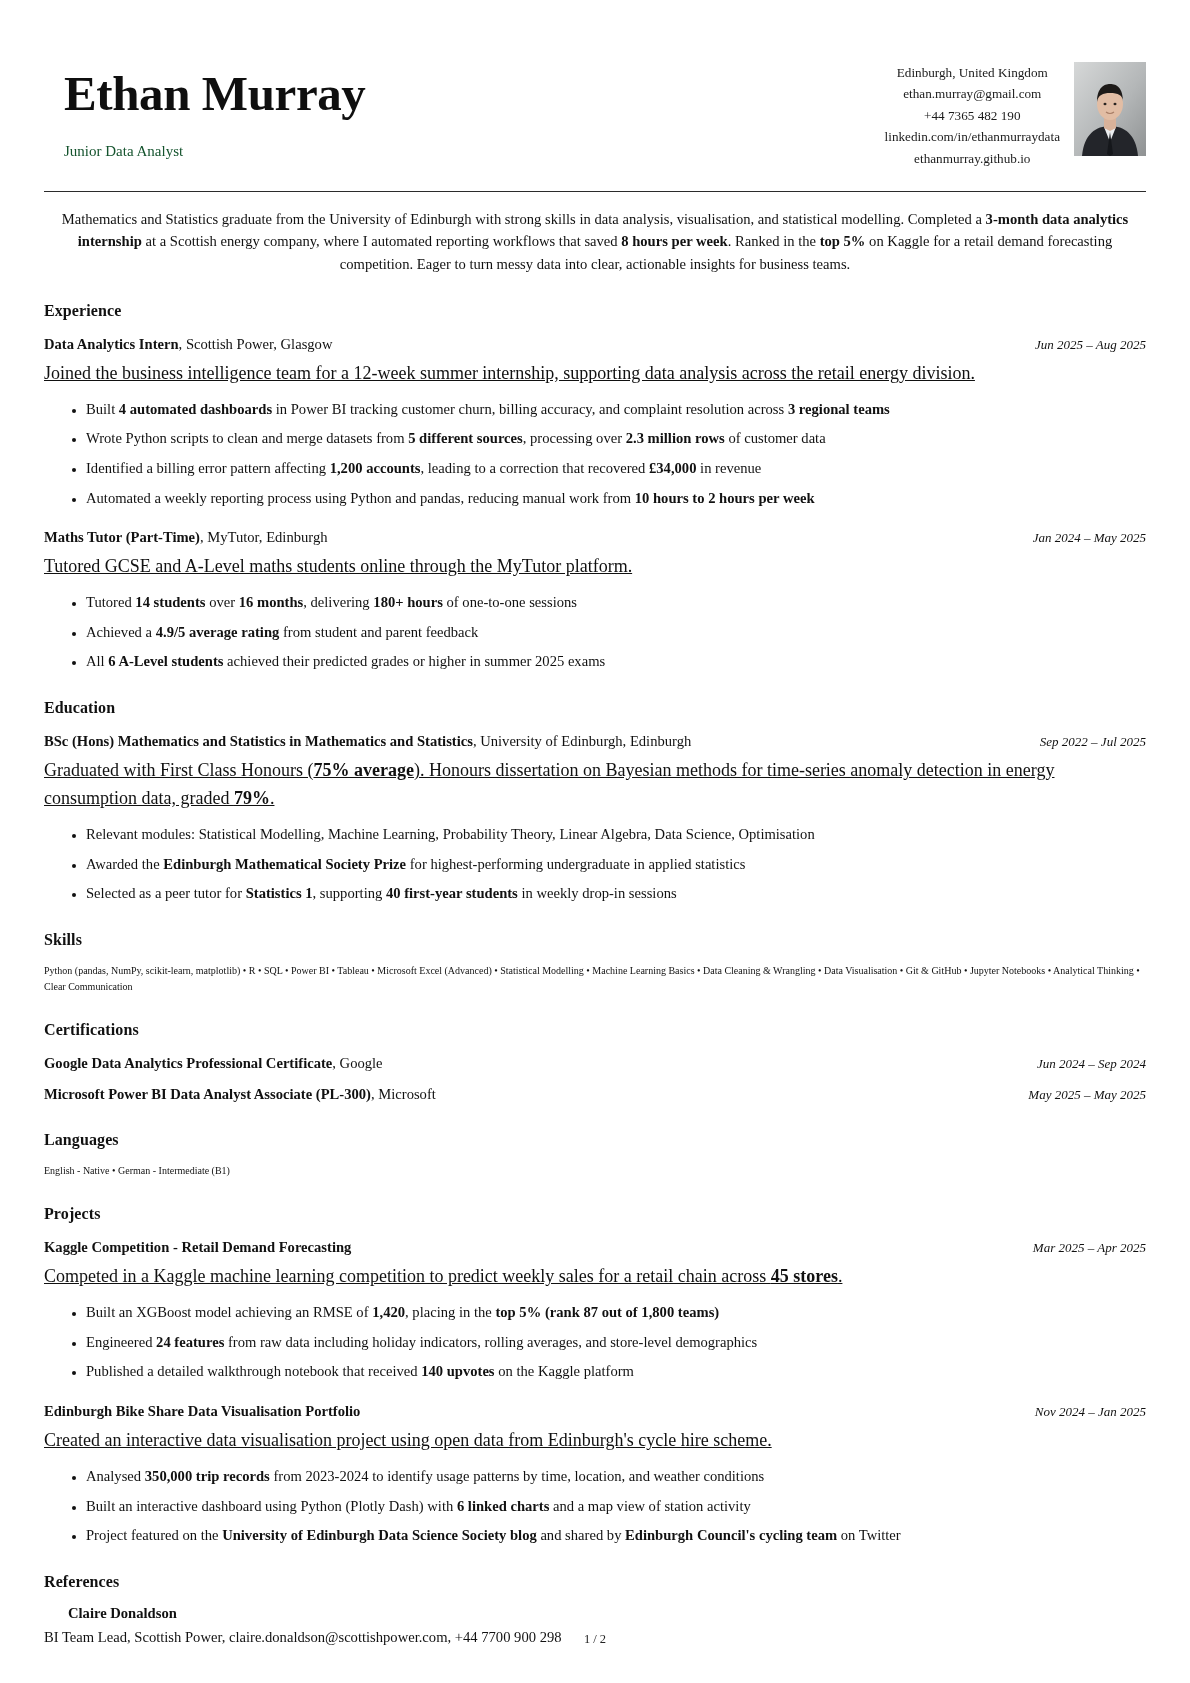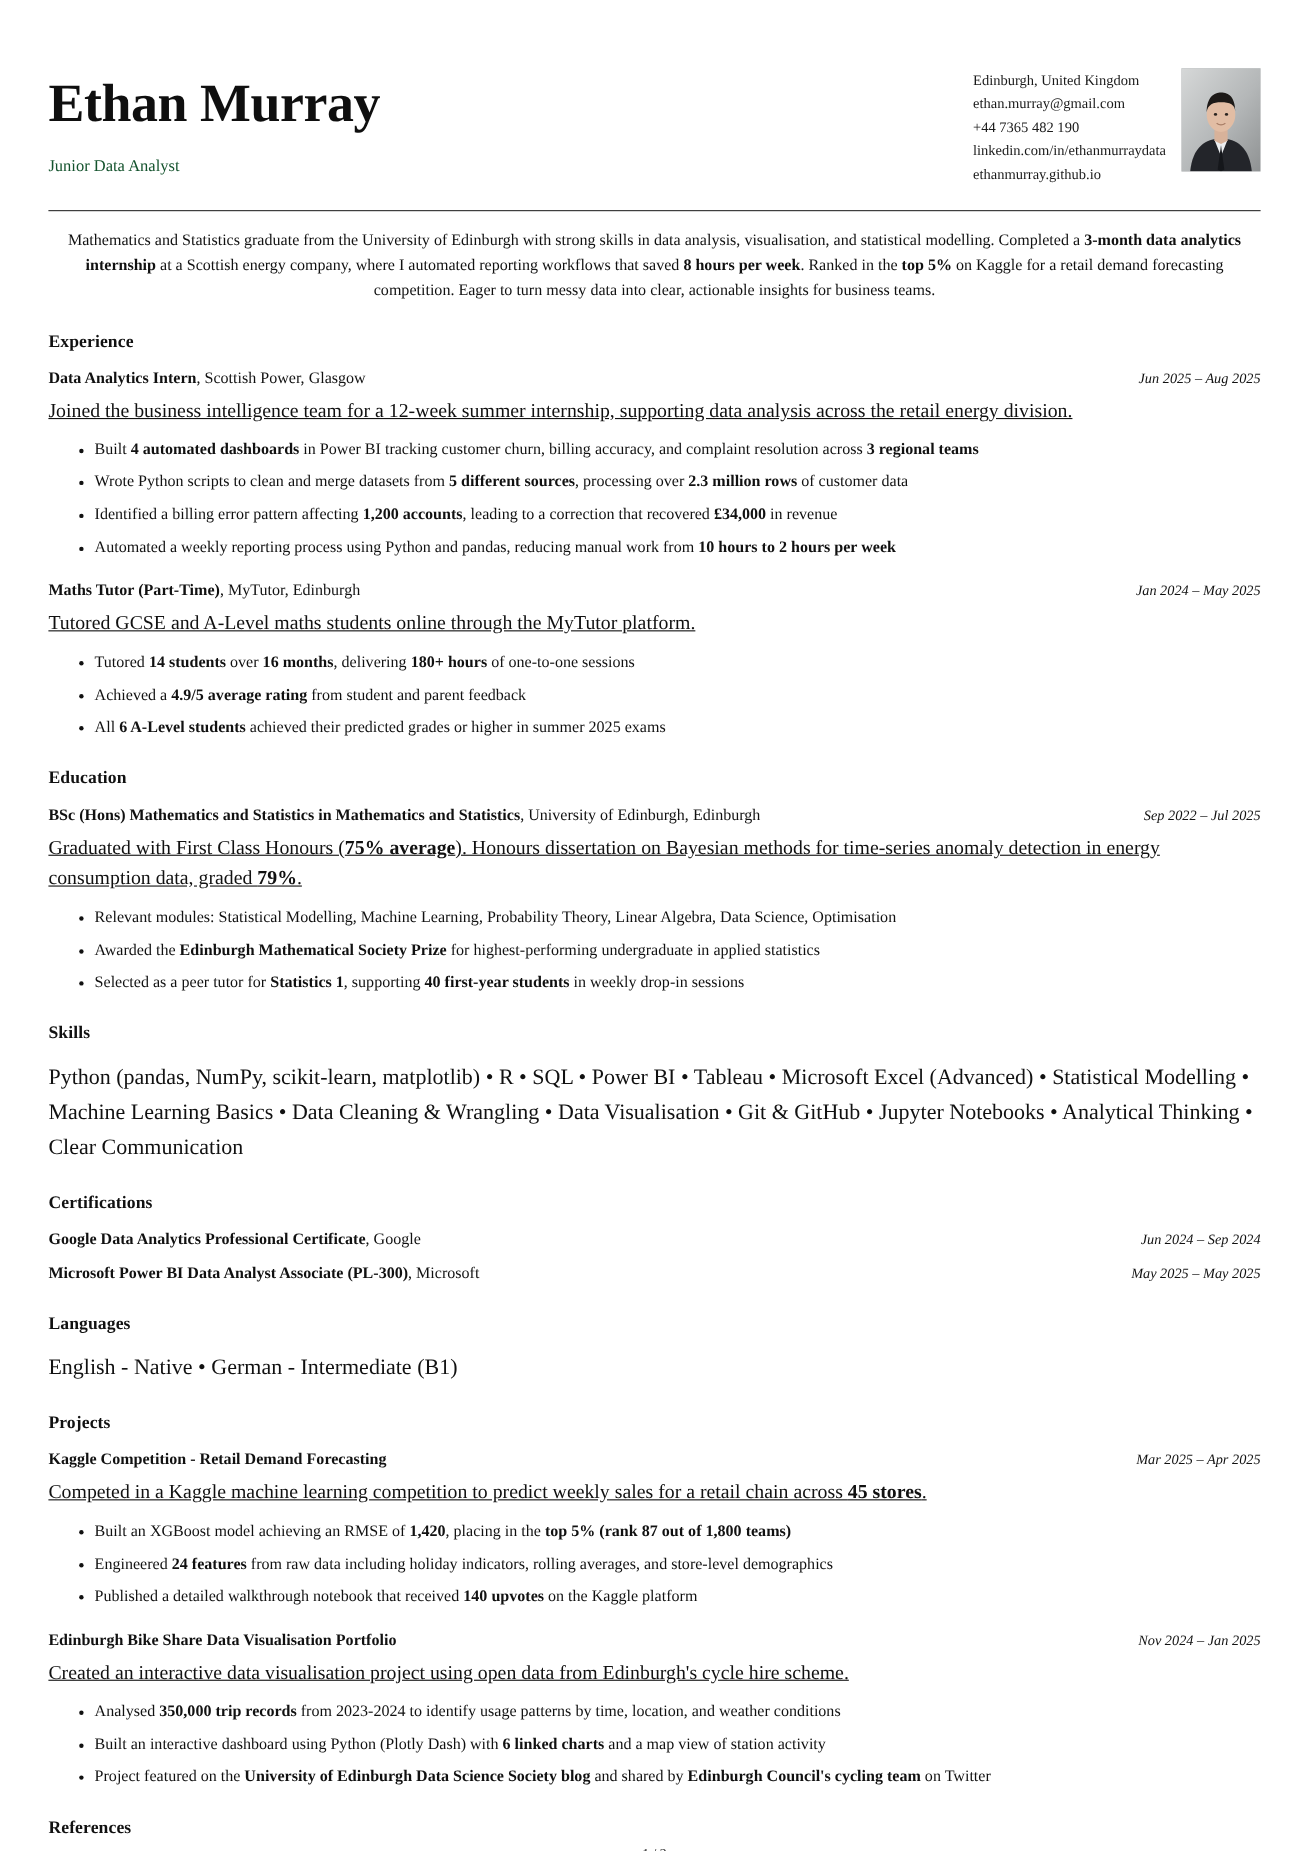--- a/index.html
+++ b/index.html
@@ -16,20 +16,21 @@
     position:relative;
     padding:40px 44px 0 44px;
   }
 
   
   .header {
     display:flex;
     align-items:flex-start;
     justify-content:space-between;
     padding-top:18px;
+    margin-left:20px;
   }
   .header-left { padding-top:10px; }
   .name {
     font-size:49px;
     font-weight:bold;
     letter-spacing:-0.4px;
     line-height:1.05;
     margin:0;
     color:#0f0f0f;
   }
@@ -39,21 +40,21 @@
     margin-top:24px;
     color:#14532d;
   }
   .header-right {
     display:flex;
     align-items:flex-start;
     gap:14px;
     padding-top:4px;
   }
   .contact {
-    text-align:left;
+    text-align:center;
     font-size:13.2px;
     line-height:1.62;
     color:#1a1a1a;
     white-space:nowrap;
   }
   .photo {
     width:72px;
     height:94px;
     flex:0 0 auto;
     overflow:hidden;
@@ -110,21 +111,21 @@
     padding-left:42px;
     list-style:disc;
   }
   ul.bullets li {
     font-size:14.6px;
     line-height:1.55;
     margin-bottom:7px;
   }
   ul.bullets li::marker { font-size:12px; }
   .inline-list {
-    font-size:20px;
+    font-size:10px;
     line-height:1.6;
   }
   .ref-name {
     font-size:14.6px;
     font-weight:bold;
     margin-bottom:5px;
     margin-left:24px;
   }
   .ref-detail { font-size:14.6px; line-height:1.5; }
 

